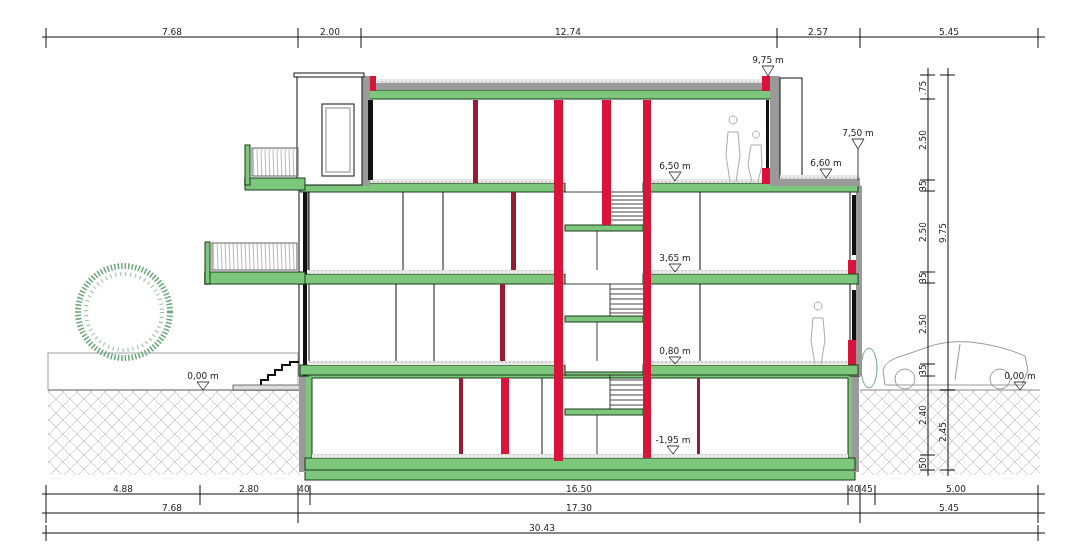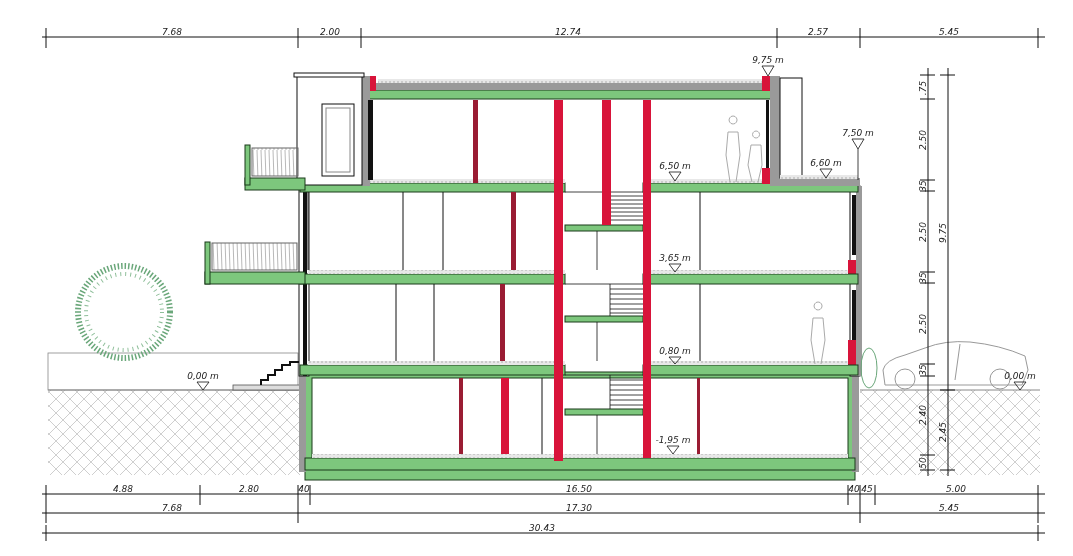--- a/index.html
+++ b/index.html
@@ -1,17 +1,17 @@
 <!DOCTYPE html>
 <html><head>
 <meta charset="utf-8">
 <style>
   html,body{margin:0;padding:0;background:#fff;}
   body{width:1073px;height:556px;overflow:hidden;font-family:"DejaVu Sans","Liberation Sans",sans-serif;}
-  #canvas{position:absolute;left:0;top:0;width:1073px;height:556px;font-style:italic;}
+  #canvas{position:absolute;left:0;top:0;width:1073px;height:556px;}
   svg text{font-family:"DejaVu Sans","Liberation Sans",sans-serif;fill:#222;}
   .dim{font-size:9px;}
   .lvl{font-size:9px;}
 </style>
 </head>
 <body>
 
 <div id="canvas">
 <svg width="1073" height="556" viewBox="0 0 1073 556" xmlns="http://www.w3.org/2000/svg">
   <defs>

